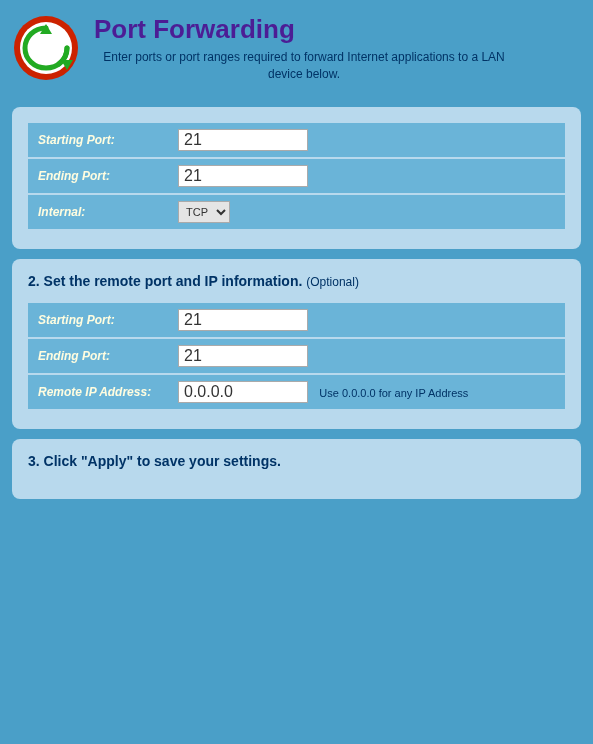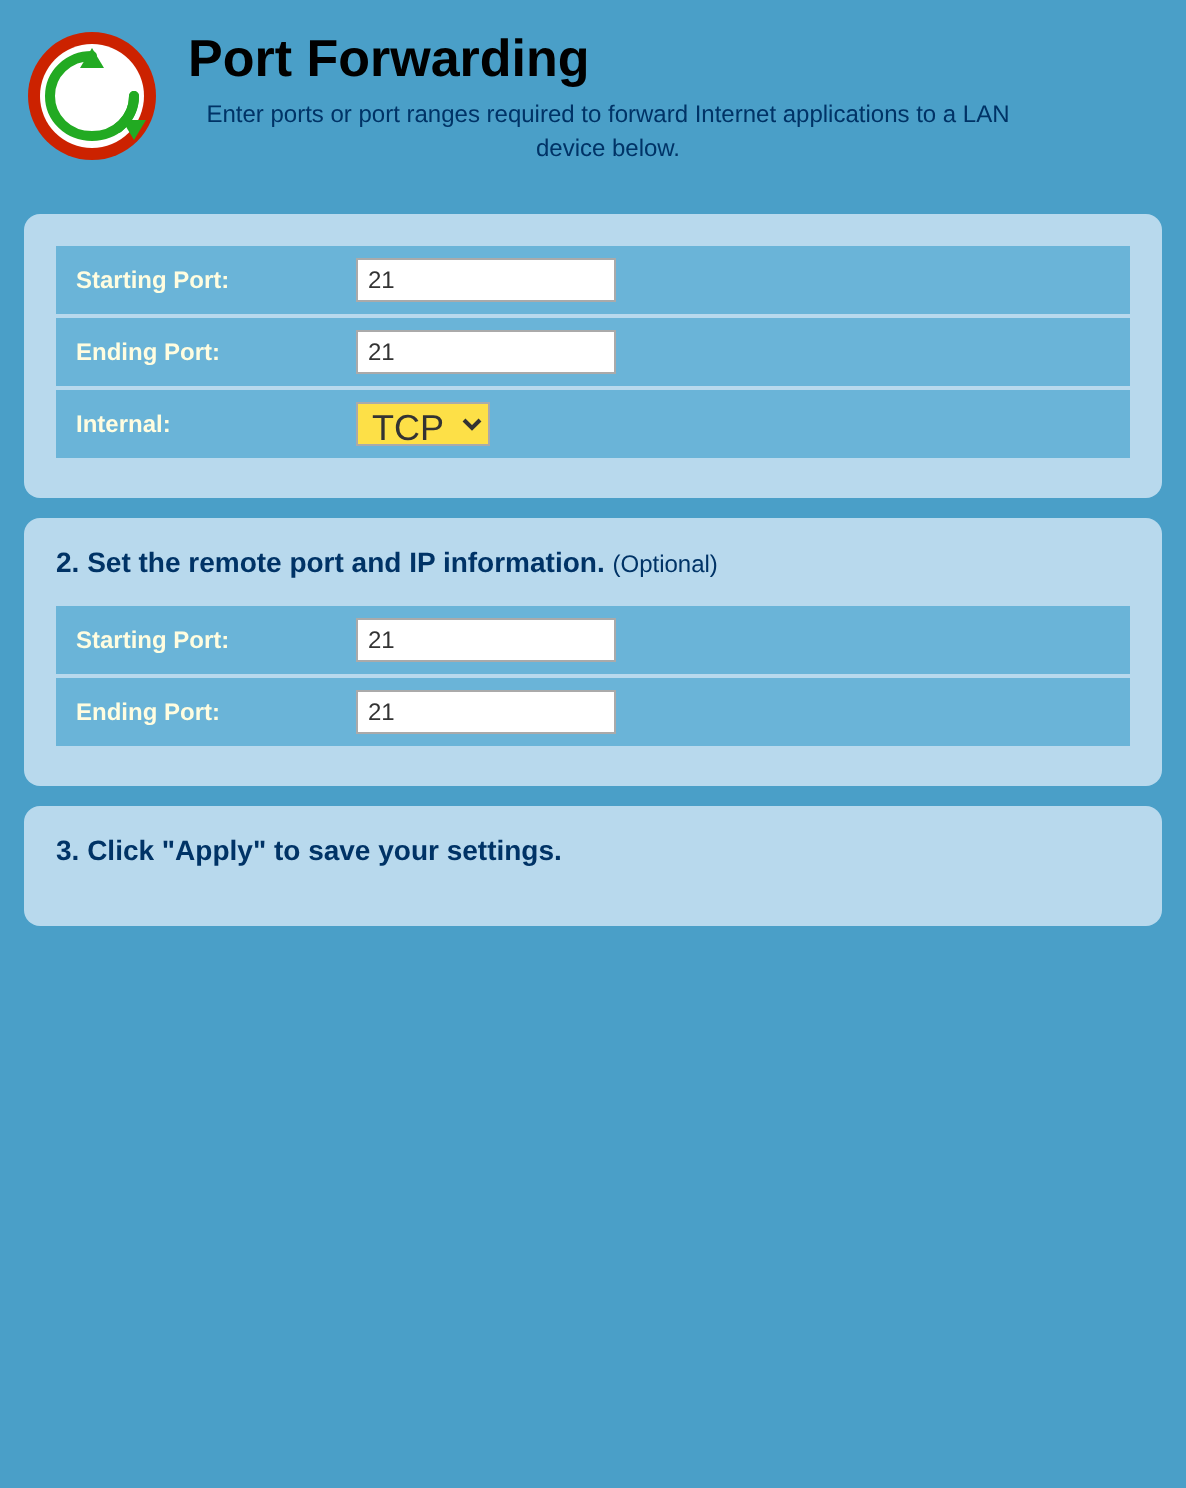--- a/index.html
+++ b/index.html
@@ -23,21 +23,21 @@
     .header-icon {
       width: 68px;
       height: 68px;
       margin-right: 14px;
       flex-shrink: 0;
     }
 
     .header-text h1 {
       font-size: 26px;
       font-weight: bold;
-      color: #000000;
+      color: #4c1d95;
       margin-bottom: 4px;
     }
 
     .header-text p {
       font-size: 12px;
       color: #003366;
       line-height: 1.4;
       max-width: 420px;
       text-align: center;
     }
@@ -79,47 +79,48 @@
       padding: 6px 10px;
       vertical-align: middle;
     }
 
     .form-row td:first-child {
       color: #fffde0;
       font-weight: bold;
       font-size: 12px;
       width: 140px;
       white-space: nowrap;
+      font-style: italic;
     }
 
     .form-row td:last-child {
       color: #003366;
       font-size: 12px;
     }
 
     .form-input {
       width: 130px;
       height: 22px;
       padding: 2px 5px;
       border: 1px solid #aaa;
       background: #fff;
-      font-size: 12px;
+      font-size: 16px;
       color: #333;
     }
 
     .form-input.highlighted {
       border: 2px solid #cc0000;
     }
 
     .form-select {
       height: 22px;
       padding: 1px 3px;
       border: 1px solid #aaa;
-      background: #fde047;
-      font-size: 18px;
+      background: #e5e5e5;
+      font-size: 11px;
       color: #333;
     }
 
     .hint-text {
       color: #cc0000;
       font-size: 11px;
       margin-left: 8px;
       font-style: italic;
     }
 
@@ -211,19 +212,26 @@
       <td>
         <input class="form-input" type="text" value="21" style="">
       </td>
     </tr>
     <tr class="form-row">
       <td>Ending Port:</td>
       <td>
         <input class="form-input" type="text" value="21" style="">
       </td>
     </tr>
+    <tr class="form-row">
+      <td>Remote IP Address:</td>
+      <td>
+        <input class="form-input" type="text" value="0.0.0.0" style="">
+        <span class="hint-text-blue">Use 0.0.0.0 for any IP Address</span>
+      </td>
+    </tr>
   </tbody>
     </table>
 </div>
 
 <div class="section">
   <div class="section-title">3. Click "Apply" to save your settings.</div>
 </div>
 
 </body></html>

